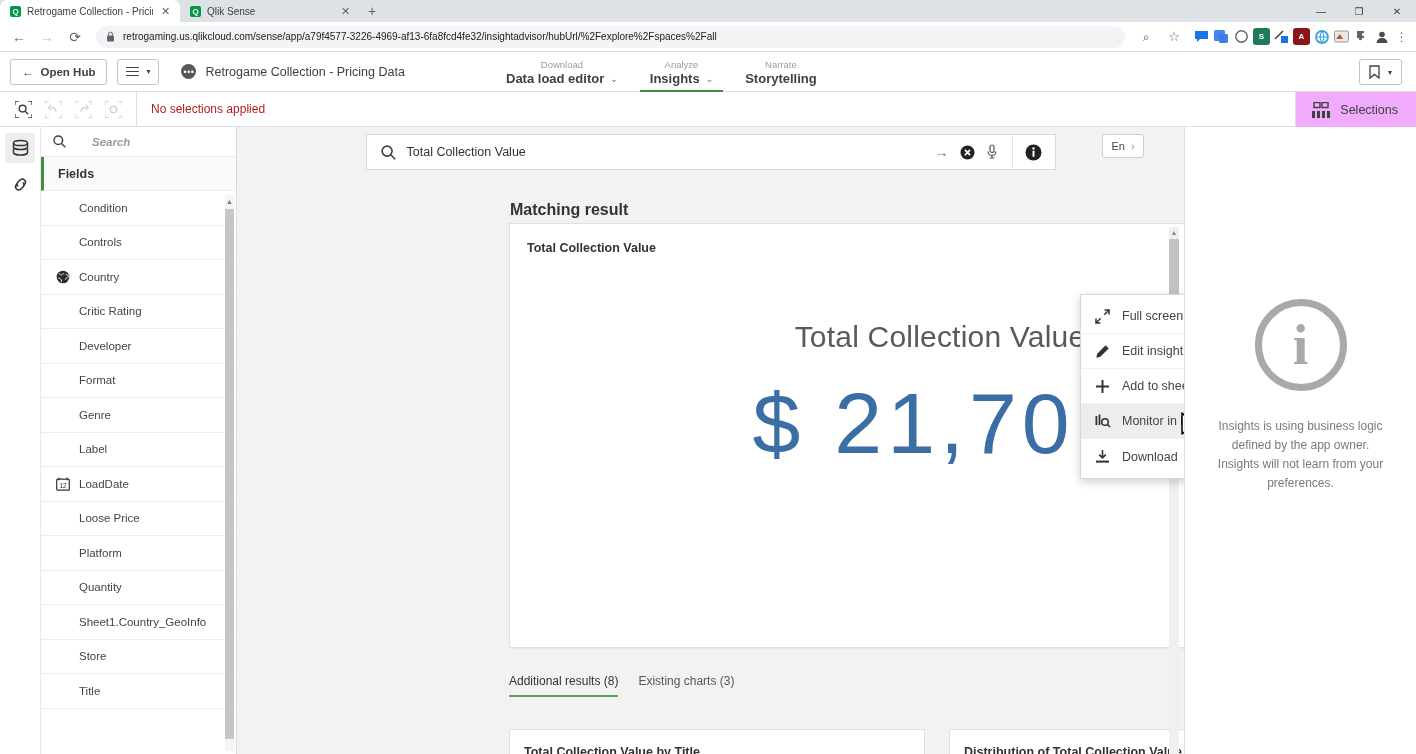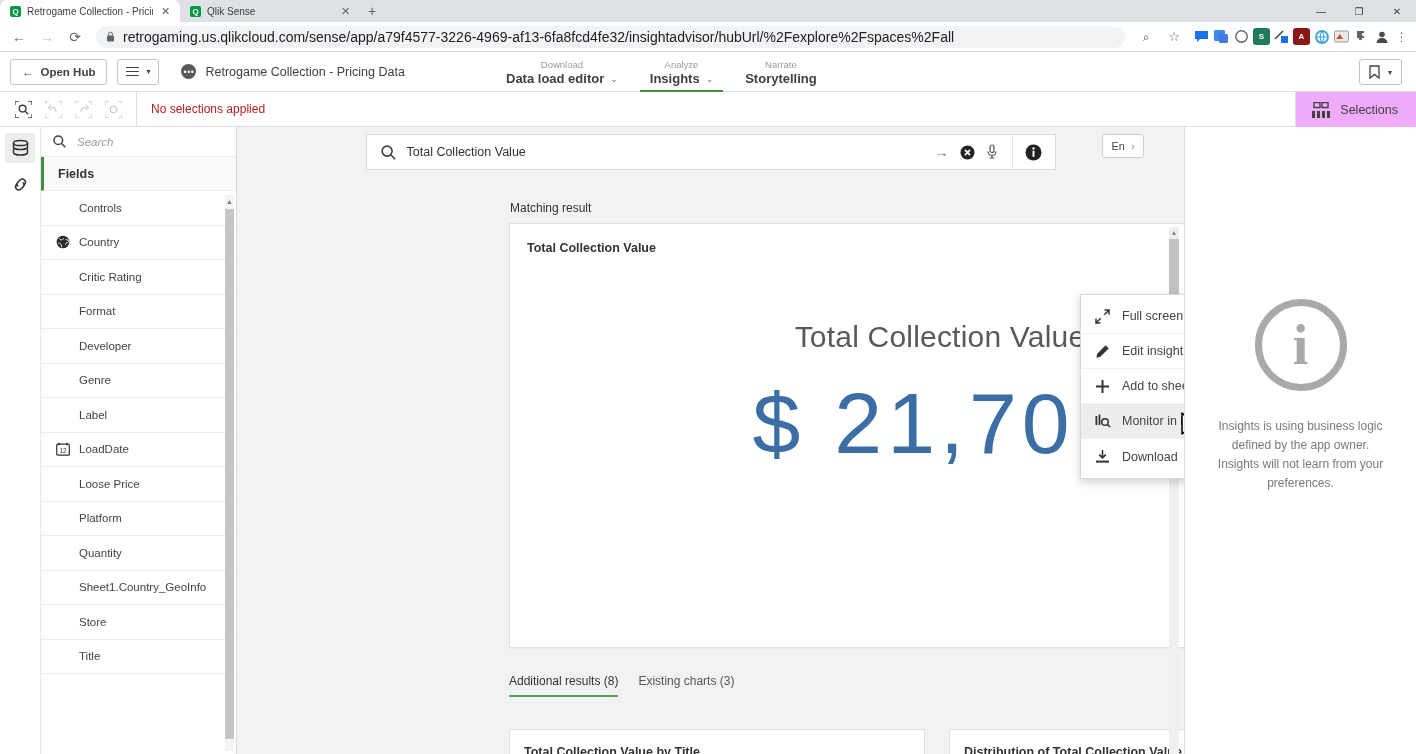--- a/index.html
+++ b/index.html
@@ -83,21 +83,21 @@
     background: #f1f3f4;
     border-radius: 11px;
     display: flex; align-items: center;
     padding: 0 10px;
     gap: 8px;
     margin: 0 6px;
     min-width: 0;
   }
   .omnibox .lock { font-size: 9px; color: #5f6368; flex: 0 0 auto;}
   .omnibox .url {
-    font-size: 14px; color: #202124;
+    font-size: 10px; color: #202124;
     white-space: nowrap; overflow: hidden; text-overflow: ellipsis;
     flex: 1 1 auto;
   }
   .omni-right { display: flex; align-items: center; gap: 2px; flex: 0 0 auto; }
   .ext-icons { display: flex; align-items: center; gap: 3px; padding-left: 4px; }
   .ext-ic {
     width: 17px; height: 17px; border-radius: 3px;
     display: flex; align-items: center; justify-content: center;
     font-size: 9px;
   }
@@ -215,22 +215,23 @@
   
   .assets {
     width: 196px; flex: 0 0 196px;
     background: #fff;
     border-right: 1px solid #dcdcdc;
     display: flex; flex-direction: column;
     position: relative;
   }
   .assets-search {
     height: 30px; display: flex; align-items: center;
-    gap: 11px; padding: 0 12px;
+    gap: 26px; padding: 0 12px;
     border-bottom: 1px solid #ededed;
+    font-weight: bold;
   }
   .assets-search .ph { font-size: 11.5px; color: #9b9b9b; font-style: italic; }
   .assets-head {
     height: 34px; display: flex; align-items: center;
     padding-left: 14px;
     background: #fafafa;
     border-left: 3px solid #3f8f3f;
     border-bottom: 1px solid #ededed;
     font-size: 12.5px; font-weight: 700; color: #333;
   }
@@ -286,21 +287,21 @@
   .lang-btn {
     position: absolute; right: 40px; top: 7px;
     height: 24px; min-width: 42px;
     border: 1px solid #cfcfcf; border-radius: 3px; background: #fff;
     display: flex; align-items: center; justify-content: center; gap: 6px;
     font-size: 11px; color: #444;
   }
 
   .results-scroll-area { position: relative; height: 577px; }
   .matching-label {
-    font-size: 12px; color: #333; font-weight: 400;
+    font-size: 16px; color: #333; font-weight: 700;
     padding-left: 8px;
     position: absolute; left: 265px; top: 24px;
   }
   .result-card {
     position: absolute;
     left: 272px; top: 46px;
     width: 862px; height: 425px;
     background: #fff;
     border: 1px solid #e0e0e0;
     box-shadow: 0 1px 2px rgba(0,0,0,.05);
@@ -633,42 +634,46 @@
             <circle cx="5.3" cy="5.3" r="4.3" fill="none" stroke="#444" stroke-width="1.5"></circle>
             <path d="M8.5 8.5L12.3 12.3" stroke="#444" stroke-width="1.5"></path>
           </svg>
       </span>
       <span class="ph">Search</span>
     </div>
     <div class="assets-head">Fields</div>
     <div class="fieldlist">
       <div class="field">
           <span class="fic"></span>
+          <span>Condition</span>
+        </div>
+      <div class="field">
+          <span class="fic"></span>
           <span>Controls</span>
         </div>
       <div class="field">
         <span class="fic">
           <svg width="14" height="14" viewBox="0 0 14 14">
               <circle cx="7" cy="7" r="6.3" fill="#2b2b2b"></circle>
               <path d="M3 3.5c1 .6 1.6 1.6 2.6 1.4s1.4-1.4 2.4-1.2M2.2 8c1.4-.2 2.4.8 3 1.8s0 1.8.6 2.4M9.6 4.2c.8.8 2 .6 2.8 1.4s-.4 2-1.4 2.2-1.6 1-1.4 2" stroke="#fff" stroke-width=".9" fill="none"></path>
             </svg>
         </span>
         <span>Country</span>
       </div>
       <div class="field">
           <span class="fic"></span>
           <span>Critic Rating</span>
         </div>
       <div class="field">
           <span class="fic"></span>
+          <span>Developer</span>
+        </div>
+      <div class="field">
+          <span class="fic"></span>
           <span>Format</span>
-        </div>
-      <div class="field">
-          <span class="fic"></span>
-          <span>Developer</span>
         </div>
       <div class="field">
           <span class="fic"></span>
           <span>Genre</span>
         </div>
       <div class="field">
           <span class="fic"></span>
           <span>Label</span>
         </div>
       <div class="field">

